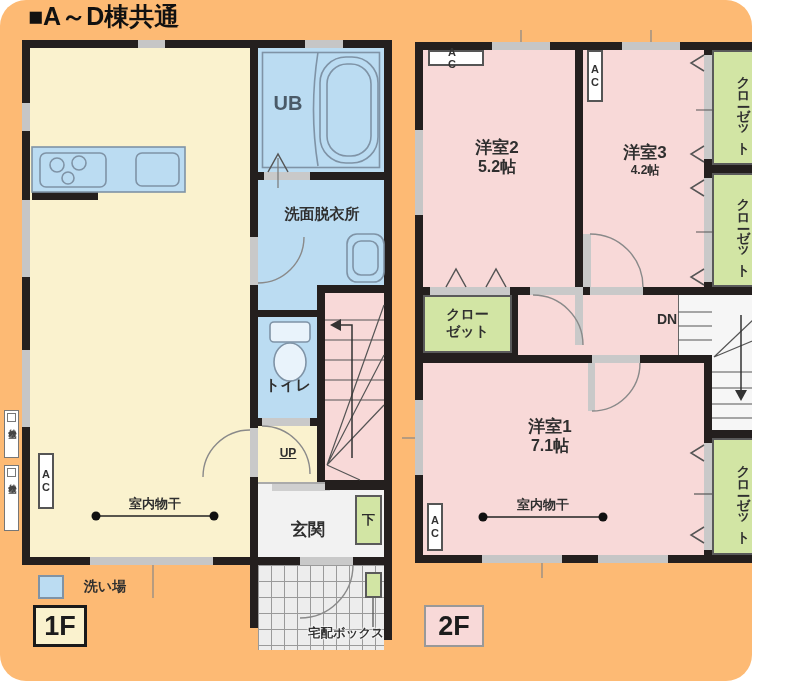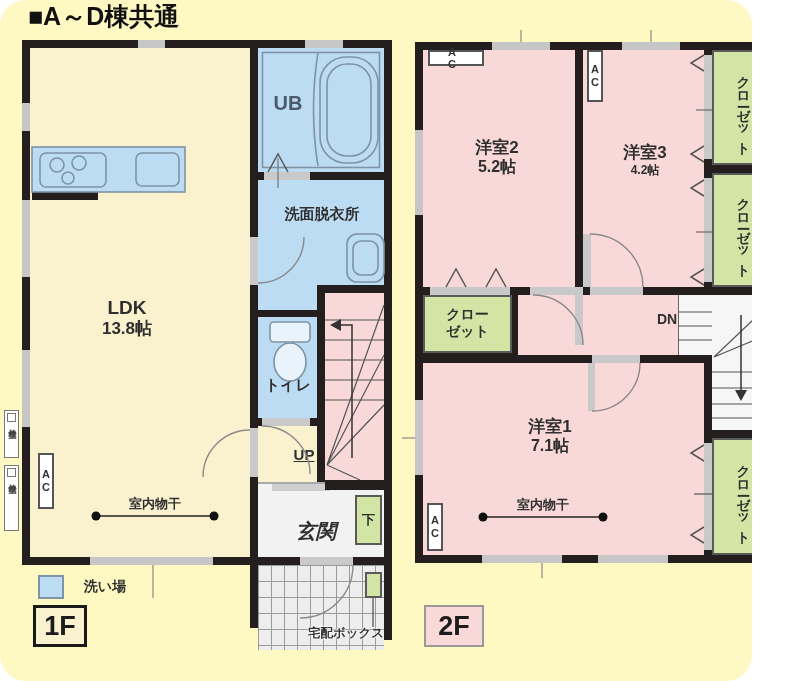--- a/index.html
+++ b/index.html
@@ -1,16 +1,16 @@
 <!DOCTYPE html>
 <html><head>
 <meta charset="utf-8">
 <style>
   html,body{margin:0;padding:0;background:#fff;}
-  #canvas{position:relative;width:752px;height:681px;background:#fef9c3;overflow:hidden;
+  #canvas{position:relative;width:752px;height:681px;background:#fdba74;overflow:hidden;
           font-family:"Liberation Sans",sans-serif;color:#2b2b2b;border-radius:26px;}
   .abs{position:absolute;}
   .blk{position:absolute;background:#241f1e;}
   .room{position:absolute;}
   .win{position:absolute;background:#c6c6c6;}
   .opening{position:absolute;background:#c9c9c9;}
   .cream{background:#FAF2CE;}
   .pink{background:#F8D9D8;}
   .blue{background:#BBDCF2;}
   .green{background:#D2E5A4;border:2px solid #5a5a5a;box-sizing:border-box;}
@@ -80,29 +80,25 @@
   <div class="acbox vtext" style="left:38px;top:453px;width:16px;height:56px;font-size:11px;">AC</div>
   <div class="outdoor" style="left:4px;top:410px;width:15px;height:48px;">
     <div class="sq"></div>
     <div class="txt">室外機</div>
   </div>
   <div class="outdoor" style="left:4px;top:465px;width:15px;height:66px;">
     <div class="sq"></div>
     <div class="txt">室外機</div>
   </div>
 
-  <div class="lbl" style="left:67px;top:297px;width:120px;font-size:19px;">
-    <div>LDK</div>
-    <div style="font-size:17px;">13.8帖</div>
-  </div>
   <div class="lbl" style="left:266px;top:92px;width:44px;font-size:20px;color:#4a5a68;">UB</div>
   <div class="lbl" style="left:262px;top:205px;width:120px;font-size:15px;">洗面脱衣所</div>
   <div class="lbl" style="left:262px;top:376px;width:52px;font-size:15px;">トイレ</div>
-  <div class="lbl" style="left:288px;top:446px;width:32px;font-size:15px;text-decoration:underline;">UP</div>
-  <div class="lbl" style="left:288px;top:520px;width:56px;font-size:20px;font-style:italic;">玄関</div>
+  <div class="lbl" style="left:272px;top:446px;width:32px;font-size:12px;text-decoration:underline;">UP</div>
+  <div class="lbl" style="left:280px;top:520px;width:56px;font-size:17px;">玄関</div>
   <div class="lbl" style="left:105px;top:496px;width:100px;font-size:13px;">室内物干</div>
 
   <div class="abs" style="left:38px;top:575px;width:26px;height:24px;background:#BBDCF2;border:2px solid #7f93a6;box-sizing:border-box;"></div>
   <div class="lbl" style="left:70px;top:578px;width:70px;text-align:center;font-size:14px;">洗い場</div>
   <div class="tag" style="left:33px;top:605px;width:54px;height:42px;background:#FAF2CE;border:3px solid #1a1a1a;">1F</div>
   <div class="lbl" style="left:103px;top:602px;width:140px;text-align:left;font-size:17px;line-height:1.25;">
   </div>
 
   <div class="blk" style="left:415px;top:42px;width:373px;height:521px;"></div>
 

